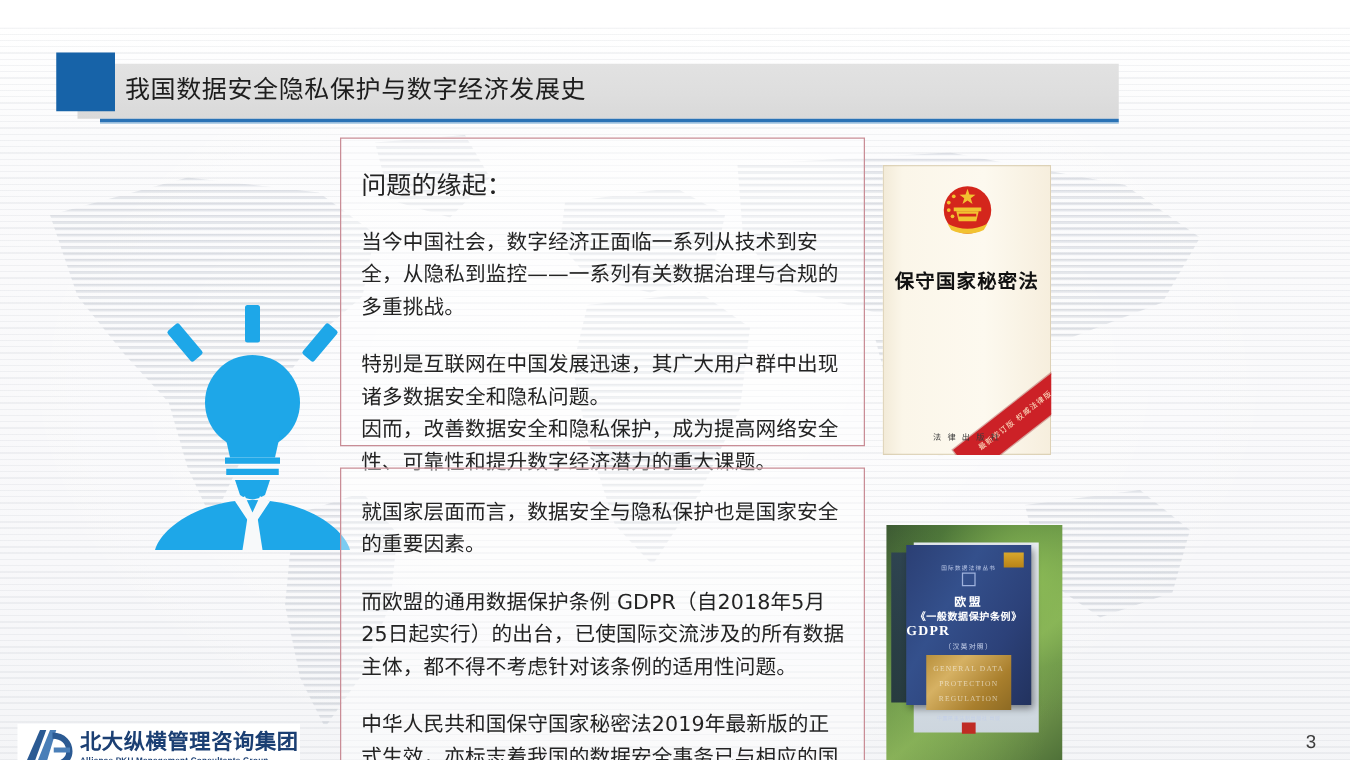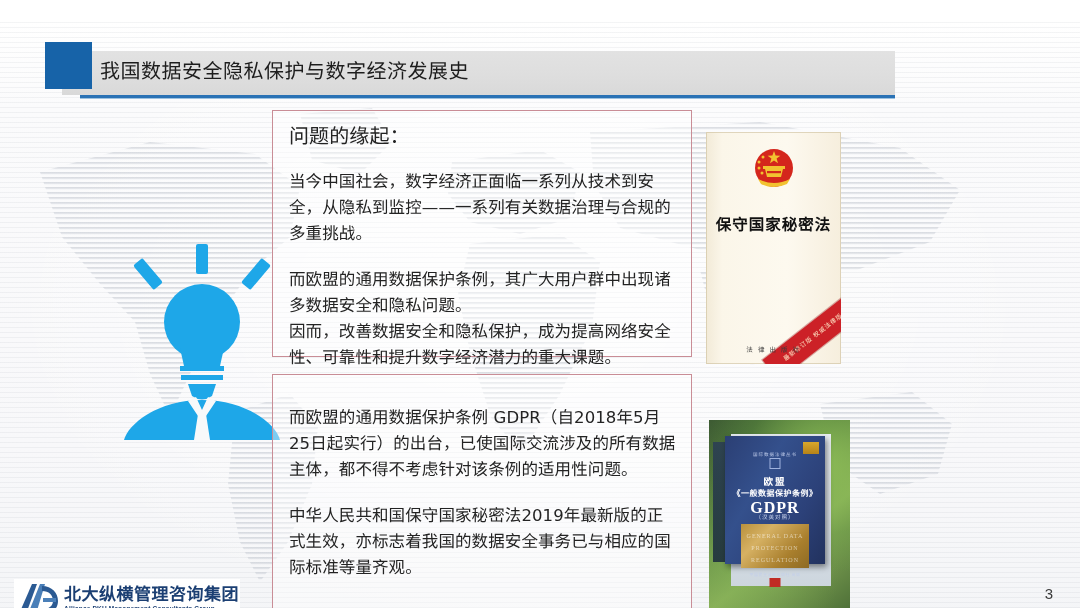--- a/index.html
+++ b/index.html
@@ -70,21 +70,21 @@
   .idea-icon{
     position:absolute;left:118px;top:222px;width:168px;height:196px;
   }
 
   
   .tbox{
     position:absolute;
     border:1px solid #c98d96;
     background:rgba(255,255,255,0.42);
     box-sizing:border-box;
-    padding:10px 14px 10px 16px;
+    padding:22px 14px 10px 16px;
   }
   #box1{left:272px;top:88px;width:420px;height:247px;}
   #box2{left:272px;top:352px;width:420px;height:237px;}
 
   .tbox p{
     margin:0;
     font-size:16.5px;
     line-height:26px;
     color:#232323;
     font-family:"DejaVu Sans","Liberation Sans",sans-serif;
@@ -175,22 +175,22 @@
     position:absolute;left:0;right:0;top:38px;text-align:center;
     font-size:9.5px;font-weight:bold;color:#ffffff;letter-spacing:2px;
     font-family:"DejaVu Sans","Liberation Sans",sans-serif;
   }
   .bk2-t2{
     position:absolute;left:0;right:0;top:51px;text-align:center;
     font-size:8px;font-weight:bold;color:#ffffff;letter-spacing:0.5px;
     font-family:"DejaVu Sans","Liberation Sans",sans-serif;
   }
   .bk2-t3{
-    position:absolute;left:0;right:0;top:63px;text-align:center;
-    font-size:16px;font-weight:bold;color:#ffffff;letter-spacing:1px;
+    position:absolute;left:0;right:0;top:63px;text-align:left;
+    font-size:11px;font-weight:bold;color:#ffffff;letter-spacing:1px;
     font-family:"Liberation Serif","DejaVu Serif",serif;
   }
   .bk2-t4{
     position:absolute;left:0;right:0;top:77px;text-align:center;
     font-size:5.5px;color:#cfd9f0;letter-spacing:1px;
     font-family:"DejaVu Sans","Liberation Sans",sans-serif;
   }
   .bk2-panel{
     position:absolute;left:16px;right:16px;top:88px;height:44px;
     background:linear-gradient(135deg,#b9913d 0%,#d6b163 30%,#a97f2d 70%,#8d6a23 100%);
@@ -295,25 +295,26 @@
       <path d="M84,156 C40,156 10,180 6,196 L162,196 C158,180 128,156 84,156 Z"></path>
     </g>
 
     <path d="M70,157 L84,178 L98,157 L90,153 L84,166 L78,153 Z" fill="#f7f9fa"></path>
     <path d="M80,170 L88,170 L92,196 L76,196 Z" fill="#f7f9fa"></path>
   </svg>
 
   <div class="tbox" id="box1">
     <p class="head-line">问题的缘起：</p>
     <p>当今中国社会，数字经济正面临一系列从技术到安全，从隐私到监控——一系列有关数据治理与合规的多重挑战。</p>
-    <p class="gap">而欧盟的通用数据保护条例，其广大用户群中出现诸多数据安全和隐私问题。</p>
+    <p class="gap">特别是互联网在中国发展迅速，其广大用户群中出现诸多数据安全和隐私问题。</p>
     <p class="tight">因而，改善数据安全和隐私保护，成为提高网络安全性、可靠性和提升数字经济潜力的重大课题。</p>
   </div>
 
   <div class="tbox" id="box2">
+    <p>就国家层面而言，数据安全与隐私保护也是国家安全的重要因素。</p>
     <p class="gap">而欧盟的通用数据保护条例 GDPR（自2018年5月25日起实行）的出台，已使国际交流涉及的所有数据主体，都不得不考虑针对该条例的适用性问题。</p>
     <p class="gap">中华人民共和国保守国家秘密法2019年最新版的正式生效，亦标志着我国的数据安全事务已与相应的国际标准等量齐观。</p>
   </div>
 
   <div class="book-wrap" id="book1">
     <div class="bk1">
       <svg class="bk1-emblem" viewBox="0 0 52 50">
         <circle cx="26" cy="22" r="19" fill="#d4261c"></circle>
         <path d="M26,5 l1.6,4.6 4.8,.1 -3.8,2.9 1.4,4.6 -4,-2.8 -4,2.8 1.4,-4.6 -3.8,-2.9 4.8,-.1 Z" fill="#f2c230"></path>
         <g fill="#f2c230">

